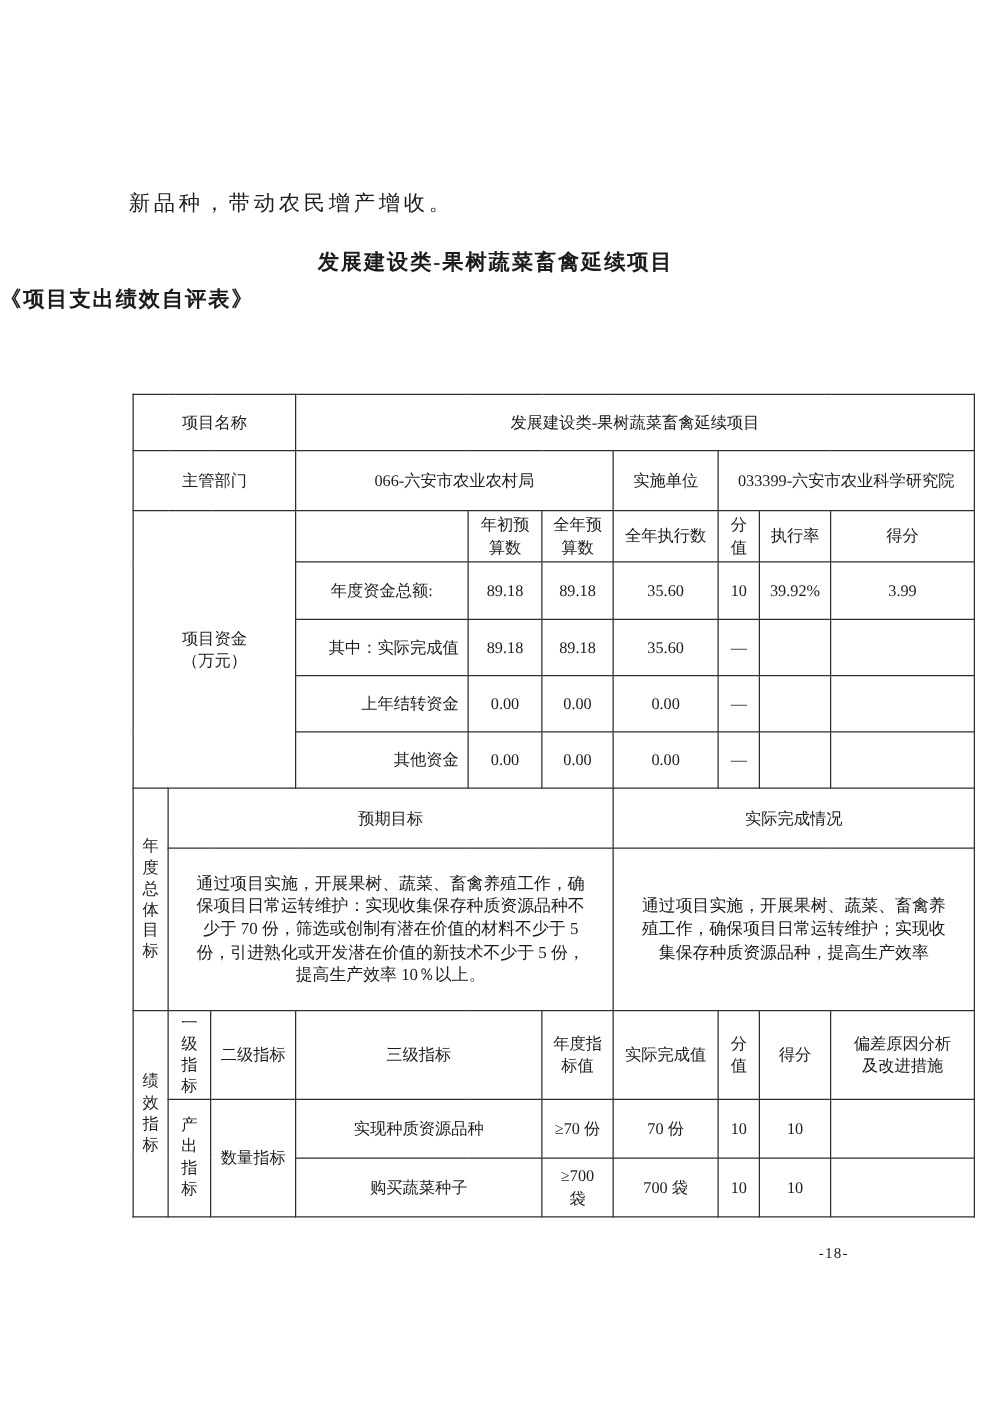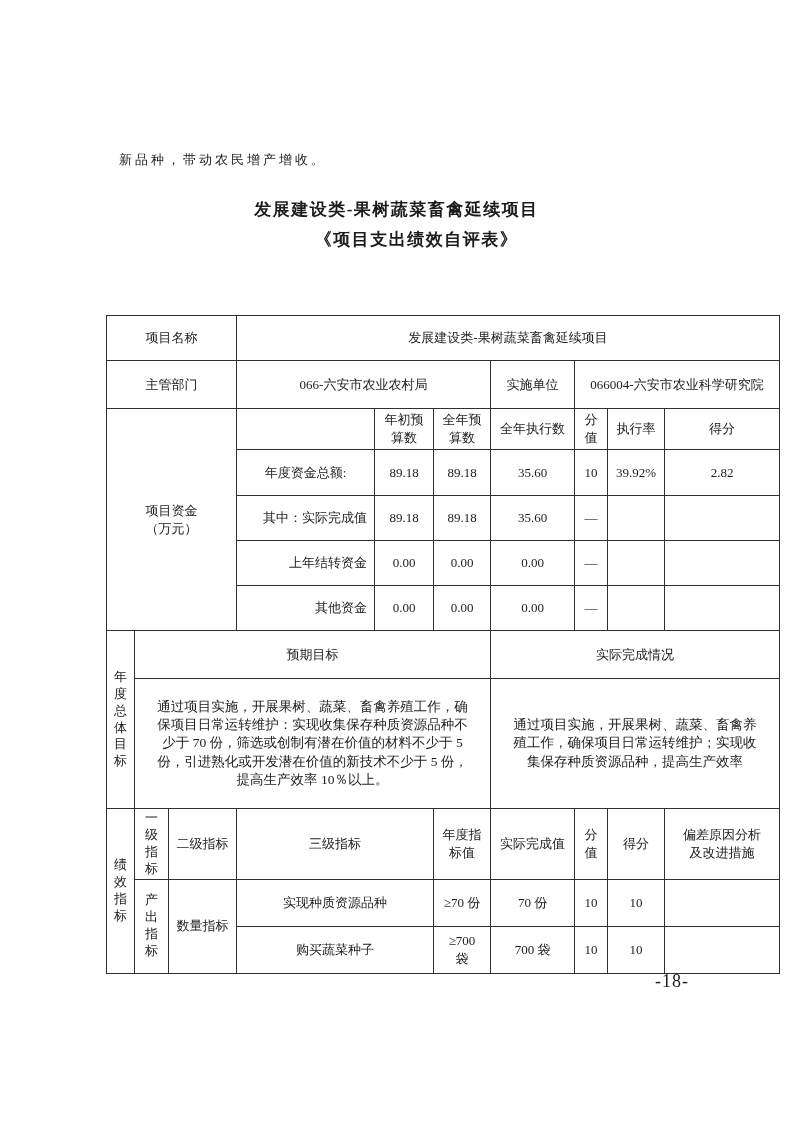--- a/index.html
+++ b/index.html
@@ -7,37 +7,37 @@
   body {
     width: 793px; height: 1122px;
     position: relative;
     font-family: "Liberation Serif", "DejaVu Serif", serif;
     color: #1c1c1c;
   }
   .page { position: absolute; inset: 0; background: #ffffff; overflow: hidden; }
 
   .intro-line {
     position: absolute; left: 103px; top: 151px;
-    font-size: 13px; letter-spacing: 3px; margin-left: 16px;
+    font-size: 17px; letter-spacing: 3px;
   }
   .doc-title-1 {
     position: absolute; left: 0; top: 198px; width: 100%;
     text-align: center; font-size: 17px; font-weight: bold; letter-spacing: 1.5px;
   }
   .doc-title-2 {
     position: absolute; left: 0; top: 228px; width: 100%;
-    text-align: center; font-size: 17px; font-weight: bold; letter-spacing: 1.5px; padding-left: 40px;
+    font-size: 17px; font-weight: bold; letter-spacing: 1.5px;
   }
   .doc-year {
     position: absolute; left: 0; top: 276px; width: 100%;
     text-align: center; font-size: 13px; letter-spacing: 1px;
   }
   .page-number {
-    position: absolute; left: 655px; top: 971px;
-    font-size: 18px; letter-spacing: 1px;
+    position: absolute; left: 655px; top: 995px;
+    font-size: 12px; letter-spacing: 1px;
   }
 
   table.eval {
     position: absolute; left: 106px; top: 315px;
     width: 673px;
     border-collapse: collapse; table-layout: fixed;
     font-size: 13px;
   }
   table.eval td {
     border: 1px solid #2f2f2f;
@@ -85,21 +85,21 @@
     <tbody>
         <tr class="r1">
       <td colspan="3">项目名称</td>
       <td colspan="7">发展建设类-果树蔬菜畜禽延续项目</td>
     </tr>
 
     <tr class="r2">
       <td colspan="3">主管部门</td>
       <td colspan="3">066-六安市农业农村局</td>
       <td>实施单位</td>
-      <td colspan="3">066004-六安市农业科学研究院</td>
+      <td colspan="3">033399-六安市农业科学研究院</td>
     </tr>
 
     <tr class="r3">
       <td colspan="3" rowspan="5" class="pre">项目资金
 （万元）</td>
       <td></td>
       <td class="pre">年初预
 算数</td>
       <td class="pre">全年预
 算数</td>
@@ -110,21 +110,21 @@
       <td>得分</td>
     </tr>
 
     <tr class="r4">
       <td>年度资金总额:</td>
       <td>89.18</td>
       <td>89.18</td>
       <td>35.60</td>
       <td>10</td>
       <td>39.92%</td>
-      <td>2.82</td>
+      <td>3.99</td>
     </tr>
 
     <tr class="r5">
       <td class="ra">其中：实际完成值</td>
       <td>89.18</td>
       <td>89.18</td>
       <td>35.60</td>
       <td>—</td>
       <td></td>
       <td></td>

